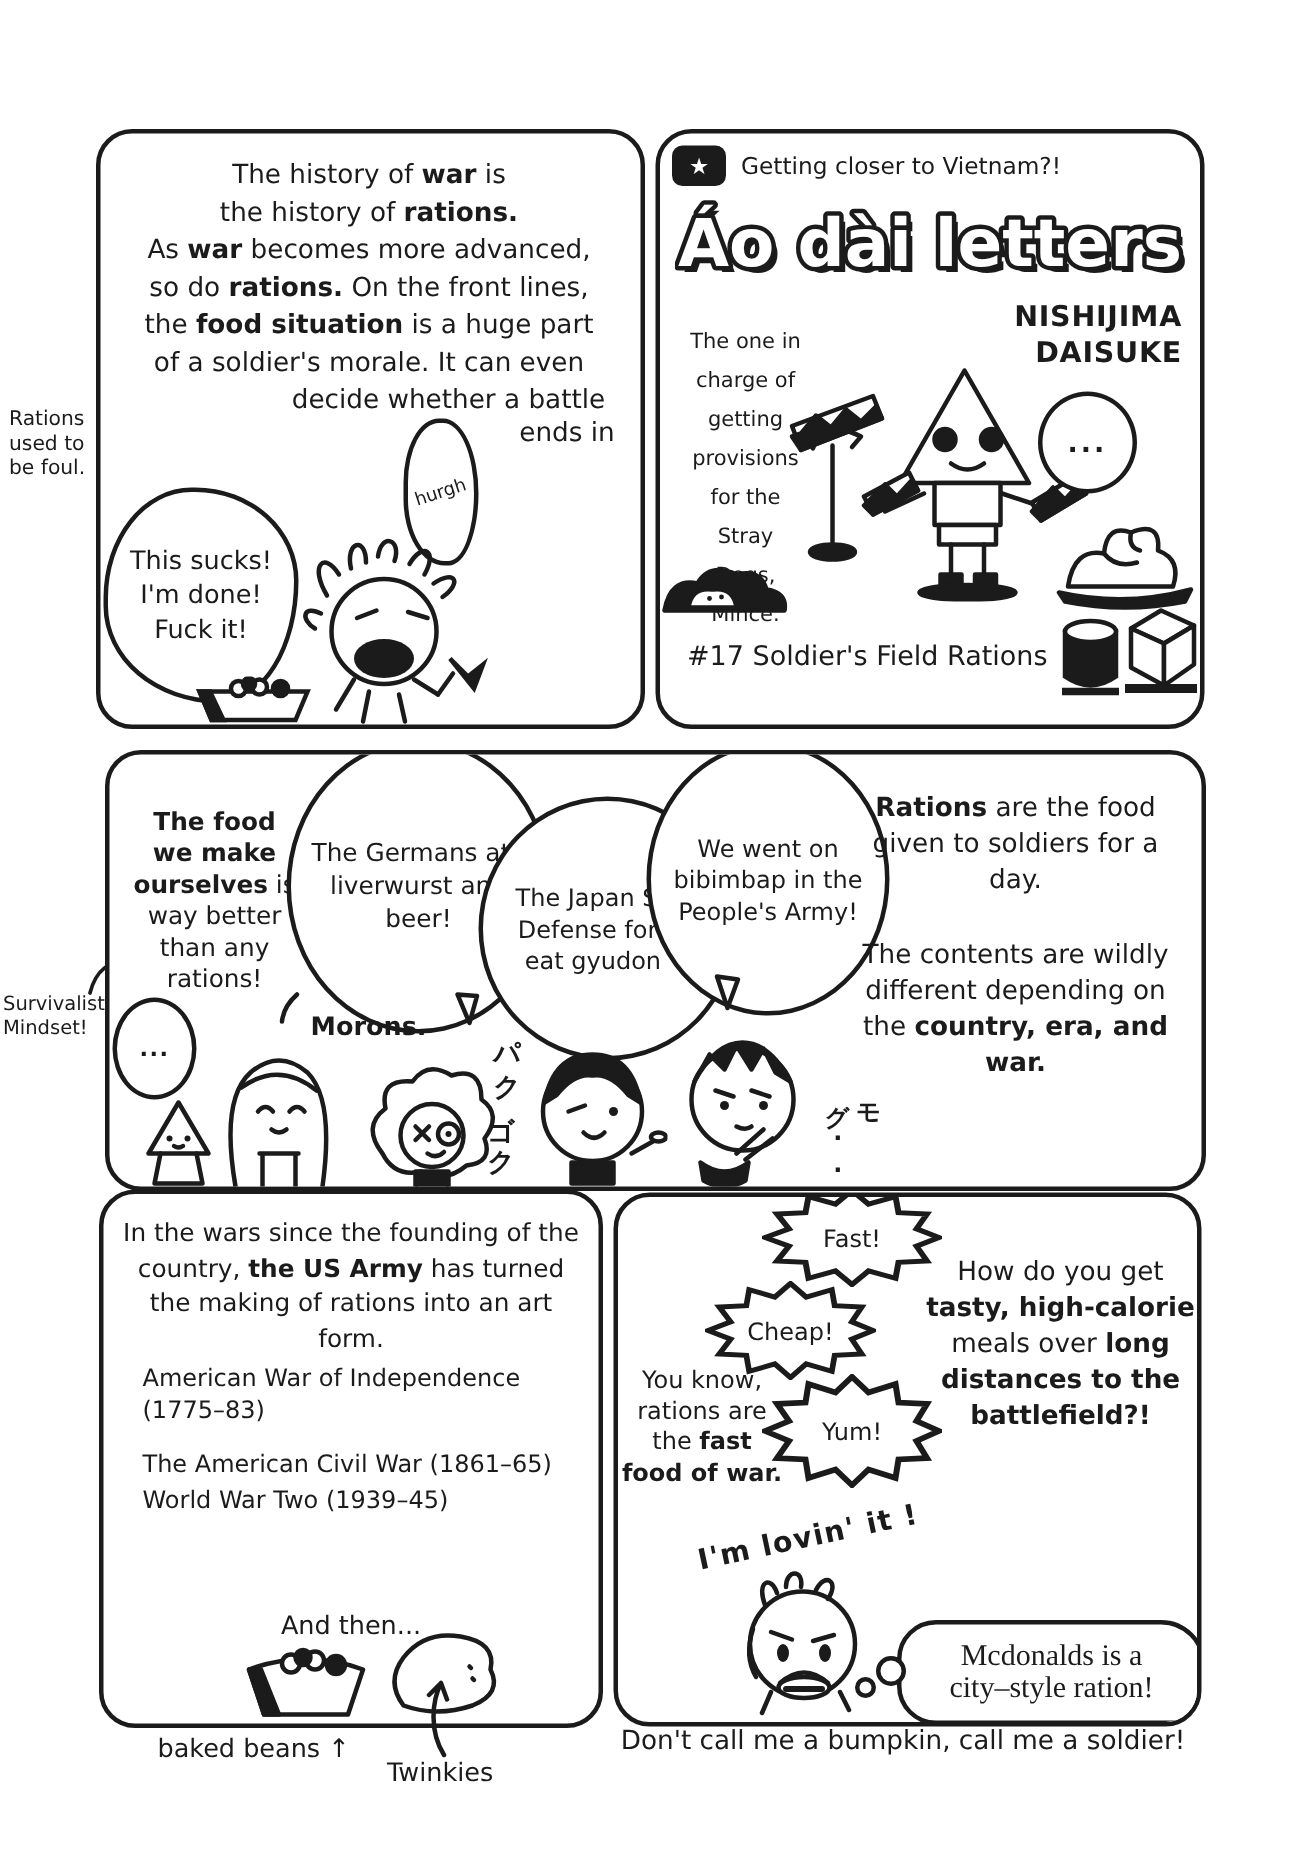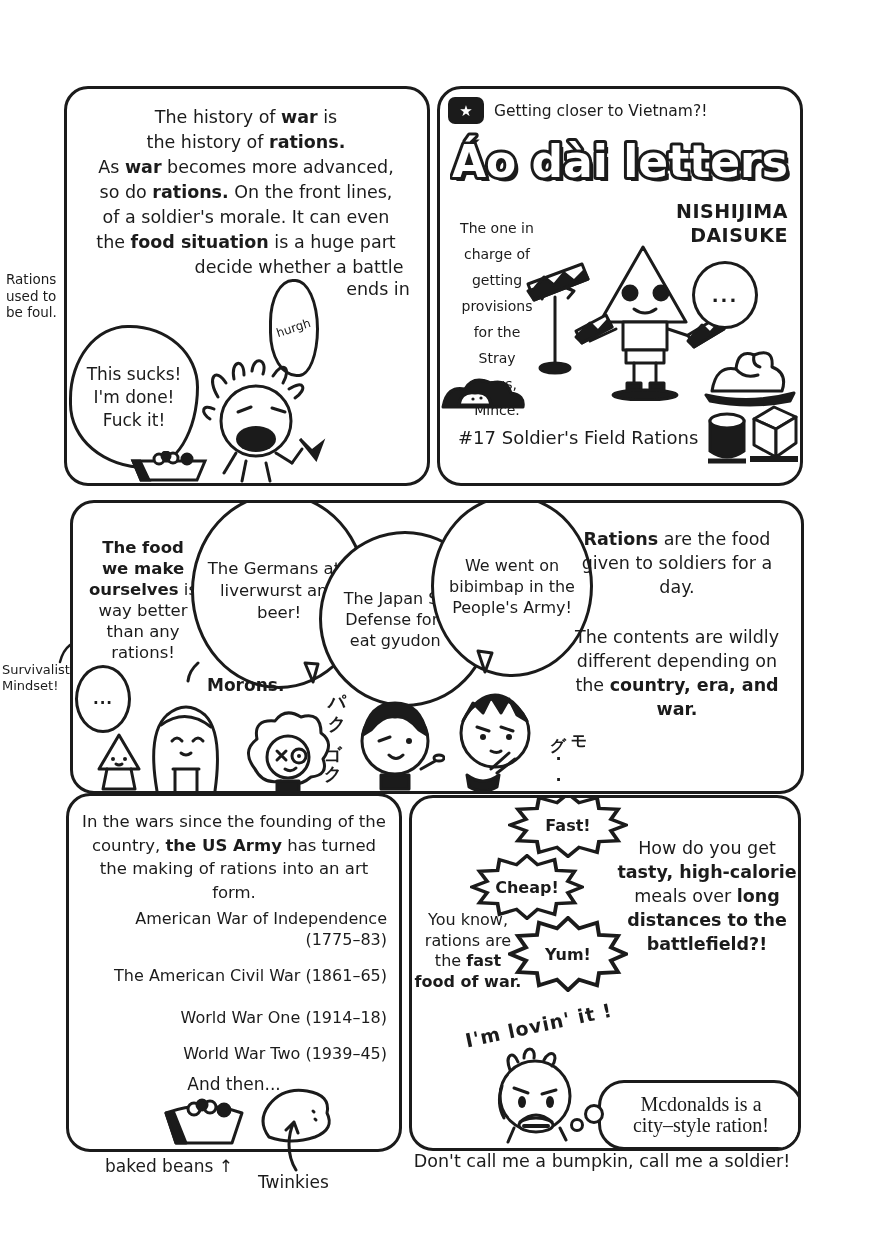--- a/index.html
+++ b/index.html
@@ -7,21 +7,21 @@
         font-family:"DejaVu Sans",sans-serif;color:#1b1b1b;}
   .panel{position:absolute;background:#fff;border:3.5px solid #1b1b1b;border-radius:24px;overflow:hidden;}
   .txt{position:absolute;}
   .c{text-align:center;}
   .b{font-weight:bold;}
   .pre{white-space:pre-line;}
   .bubble{position:absolute;background:#fff;border:3px solid #1b1b1b;border-radius:50%;
           display:flex;align-items:center;justify-content:center;text-align:center;}
   .cloud{position:absolute;background:#fff;border:3px solid #1b1b1b;
          display:flex;align-items:center;justify-content:center;text-align:center;}
-  .burst{position:absolute;font-weight:bold;}
+  .burst{position:absolute;}
   .burst svg{position:absolute;left:0;top:0;width:100%;height:100%;}
   .burst-label{position:absolute;left:0;top:0;right:0;bottom:0;display:flex;align-items:center;justify-content:center;font-size:16px;}
   .sfx{position:absolute;writing-mode:vertical-rl;text-orientation:upright;font-weight:bold;font-size:18px;letter-spacing:2px;}
   .drawing{position:absolute;}
   svg{display:block;}
 </style>
 </head>
 <body>
 
 <div class="page">
@@ -34,22 +34,22 @@
   <svg class="drawing" style="left:58px;top:636px;" width="28" height="28" viewBox="0 0 28 28">
     <path d="M2,26 C6,10 16,4 26,6 M26,6 l-7,-1 M26,6 l-3,6" fill="none" stroke="#1b1b1b" stroke-width="2.5" stroke-linecap="round"></path>
   </svg>
 
   <div class="panel" style="left:64px;top:86px;width:360px;height:394px;">
     <div class="txt c" style="left:4px;top:16px;width:350px;font-size:17.5px;line-height:25px;">
       <div><span>The history of </span><span class="b">war</span><span> is</span></div>
       <div><span>the history of </span><span class="b">rations.</span></div>
       <div><span>As </span><span class="b">war</span><span> becomes more advanced,</span></div>
       <div><span>so do </span><span class="b">rations.</span><span> On the front lines,</span></div>
+      <div><span>the </span><span class="b">food situation</span><span> is a huge part</span></div>
       <div><span>of a soldier's morale. It can even</span></div>
-      <div><span>the </span><span class="b">food situation</span><span> is a huge part</span></div>
       <div style="transform:translateX(53px);"><span>decide whether a battle</span></div>
     </div>
     <div class="txt c" style="left:266px;top:190px;width:90px;font-size:17.5px;">ends in</div>
     <div class="cloud" style="left:202px;top:190px;width:44px;height:92px;border-radius:50% 50% 42% 58% / 46% 54% 52% 48%;">
       <span style="font-size:12px;transform:rotate(-18deg);">hurgh</span>
     </div>
     <div class="cloud pre" style="left:2px;top:236px;width:124px;height:138px;border-radius:46% 54% 40% 60% / 52% 44% 58% 46%;font-size:17px;line-height:23px;">This sucks!
 I'm done!
 Fuck it!</div>
     <svg class="drawing" style="left:121px;top:268px;" width="146" height="126" viewBox="0 0 146 126">
@@ -240,24 +240,23 @@
           <circle cx="64" cy="58" r="3" fill="#1b1b1b" stroke="none"></circle>
         <path d="M46,72 q6,3 10,0"></path>
         <path d="M46,90 l18,-16 M52,94 l18,-14"></path>
         <path d="M22,96 q16,12 32,0 l-2,12 q-14,8 -28,0 z" fill="#1b1b1b"></path>
       </g>
     </svg>
   </div>
 
   <div class="panel" style="left:66px;top:793px;width:330px;height:353px;">
     <div class="txt c" style="left:8px;top:14px;width:314px;font-size:16.5px;line-height:23.5px;"><span>In the wars since the founding of the country, </span><span class="b">the US Army</span><span> has turned the making of rations into an art form.</span></div>
-    <div class="txt" style="left:26px;top:112px;width:292px;font-size:16px;line-height:21px;text-align:right;">
+    <div class="txt" style="left:26px;top:112px;width:292px;font-size:16px;line-height:21px;">
       <div style="margin-bottom:15px;">American War of Independence (1775–83)</div>
-      <div style="margin-bottom:21px;">The American Civil War (1861–65)</div>
-      <div style="margin-bottom:15px;">World War One (1914–18)</div>
+      <div style="margin-bottom:3px;">The American Civil War (1861–65)</div>
       <div style="margin-bottom:15px;">World War Two (1939–45)</div>
     </div>
     <div class="txt c" style="left:0px;top:278px;width:330px;font-size:17px;">And then...</div>
     <svg class="drawing" style="left:89px;top:297px;" width="92" height="56" viewBox="0 0 92 56">
       <g stroke="#1b1b1b" stroke-width="3" stroke-linecap="round" stroke-linejoin="round">
         <path d="M8,20 Q46,6 84,20 L74,50 H18 Z" fill="#ffffff"></path>
         <path d="M8,20 L18,50 L28,50 L16,20 Z" fill="#1b1b1b"></path>
         <circle cx="36" cy="16" r="6" fill="#ffffff"></circle>
           <circle cx="52" cy="14" r="6" fill="#ffffff"></circle>
         <circle cx="66" cy="17" r="6" fill="#1b1b1b"></circle>

